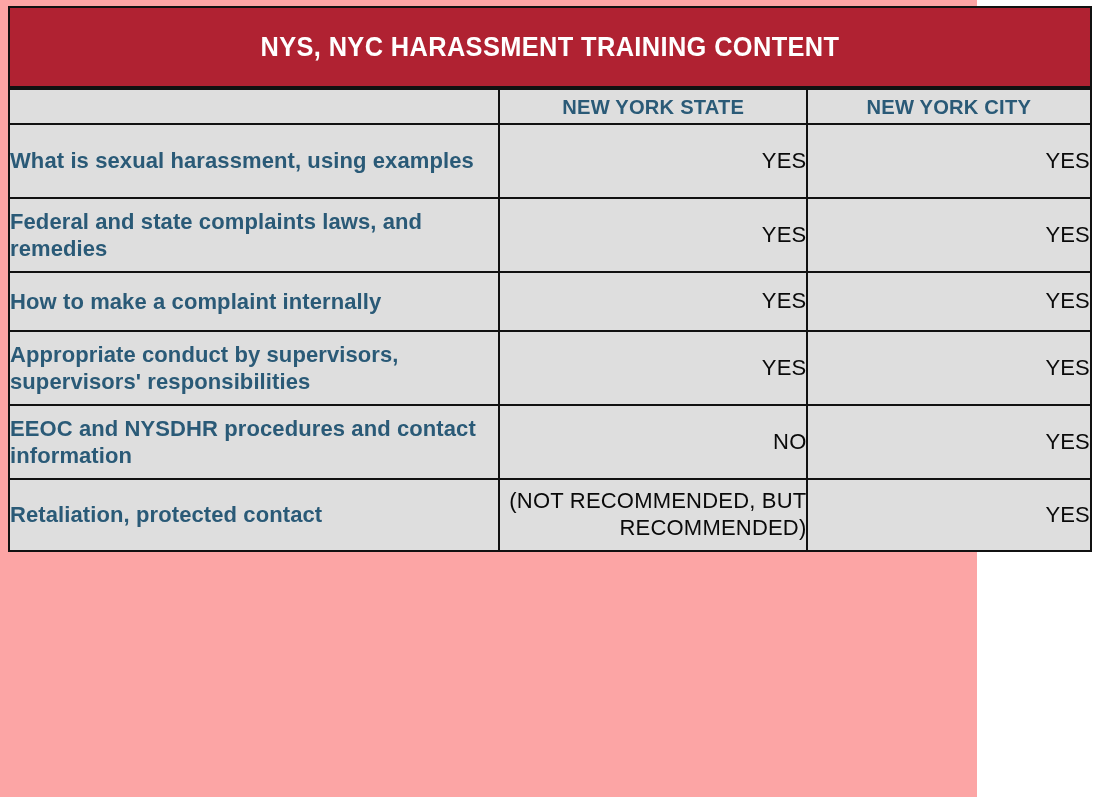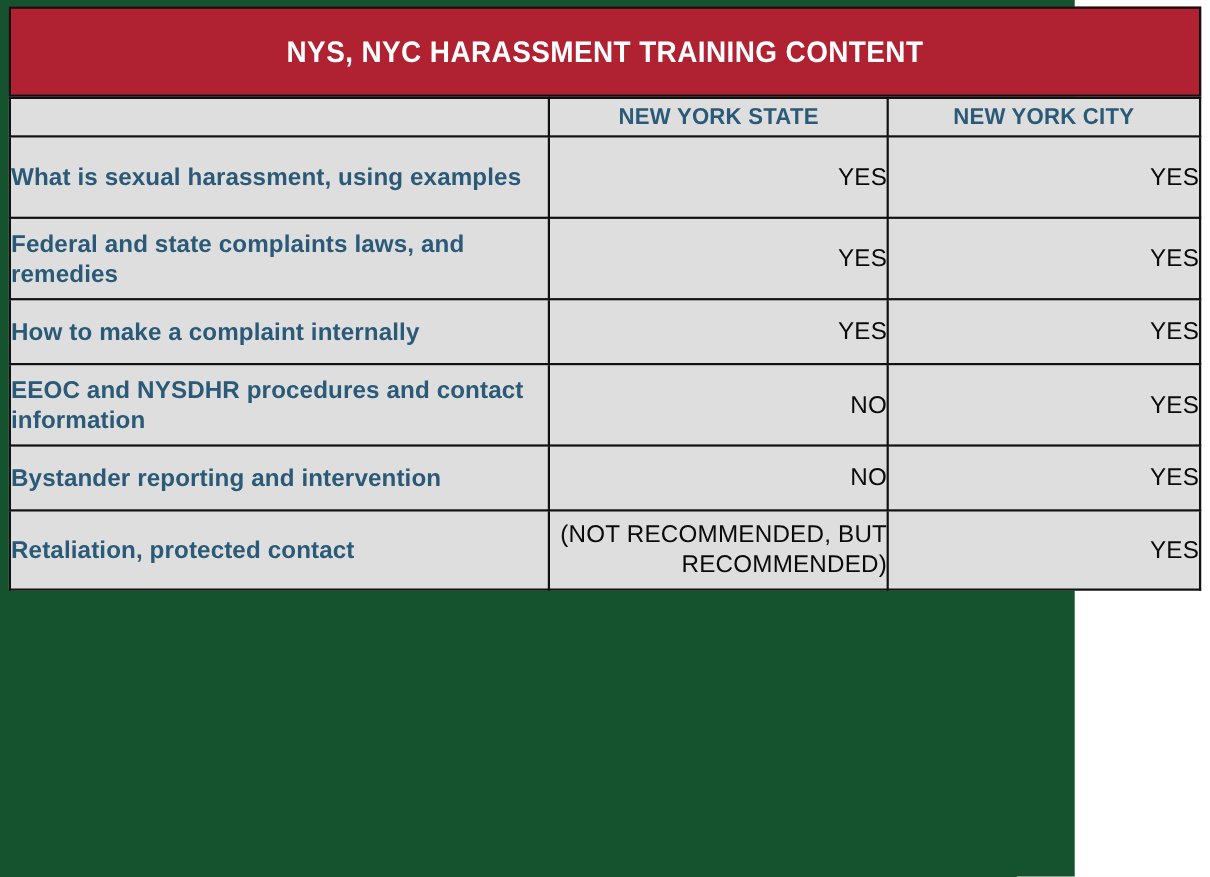--- a/index.html
+++ b/index.html
@@ -11,21 +11,21 @@
     width: 1100px;
     height: 797px;
     font-family: "Liberation Sans", sans-serif;
     overflow: hidden;
   }
 
   .sheet {
     position: relative;
     width: 977px;
     height: 797px;
-    background: #14532d;
+    background: #fca5a5;
     box-sizing: border-box;
     padding: 6px 8px 0 8px;
   }
 
   
   .title-banner {
     box-sizing: border-box;
     width: 1084px;
     height: 82px;
     background: #b02232;
@@ -146,32 +146,32 @@
       </tr>
 
 
 
       <tr class="r-short">
         <td class="topic">How to make a complaint internally</td>
         <td class="value">YES</td>
         <td class="value">YES</td>
       </tr>
 
+      <tr class="r-tall">
+        <td class="topic">Appropriate conduct by supervisors, supervisors' responsibilities</td>
+        <td class="value">YES</td>
+        <td class="value">YES</td>
+      </tr>
 
       <tr class="r-tall">
         <td class="topic">EEOC and NYSDHR procedures and contact information</td>
         <td class="value">NO</td>
         <td class="value">YES</td>
       </tr>
 
-      <tr class="r-short">
-        <td class="topic">Bystander reporting and intervention</td>
-        <td class="value">NO</td>
-        <td class="value">YES</td>
-      </tr>
 
       <tr class="r-last">
         <td class="topic">Retaliation, protected contact</td>
         <td class="value">(NOT RECOMMENDED, BUT RECOMMENDED)</td>
         <td class="value">YES</td>
       </tr>
 
     </tbody>
   </table>
 

